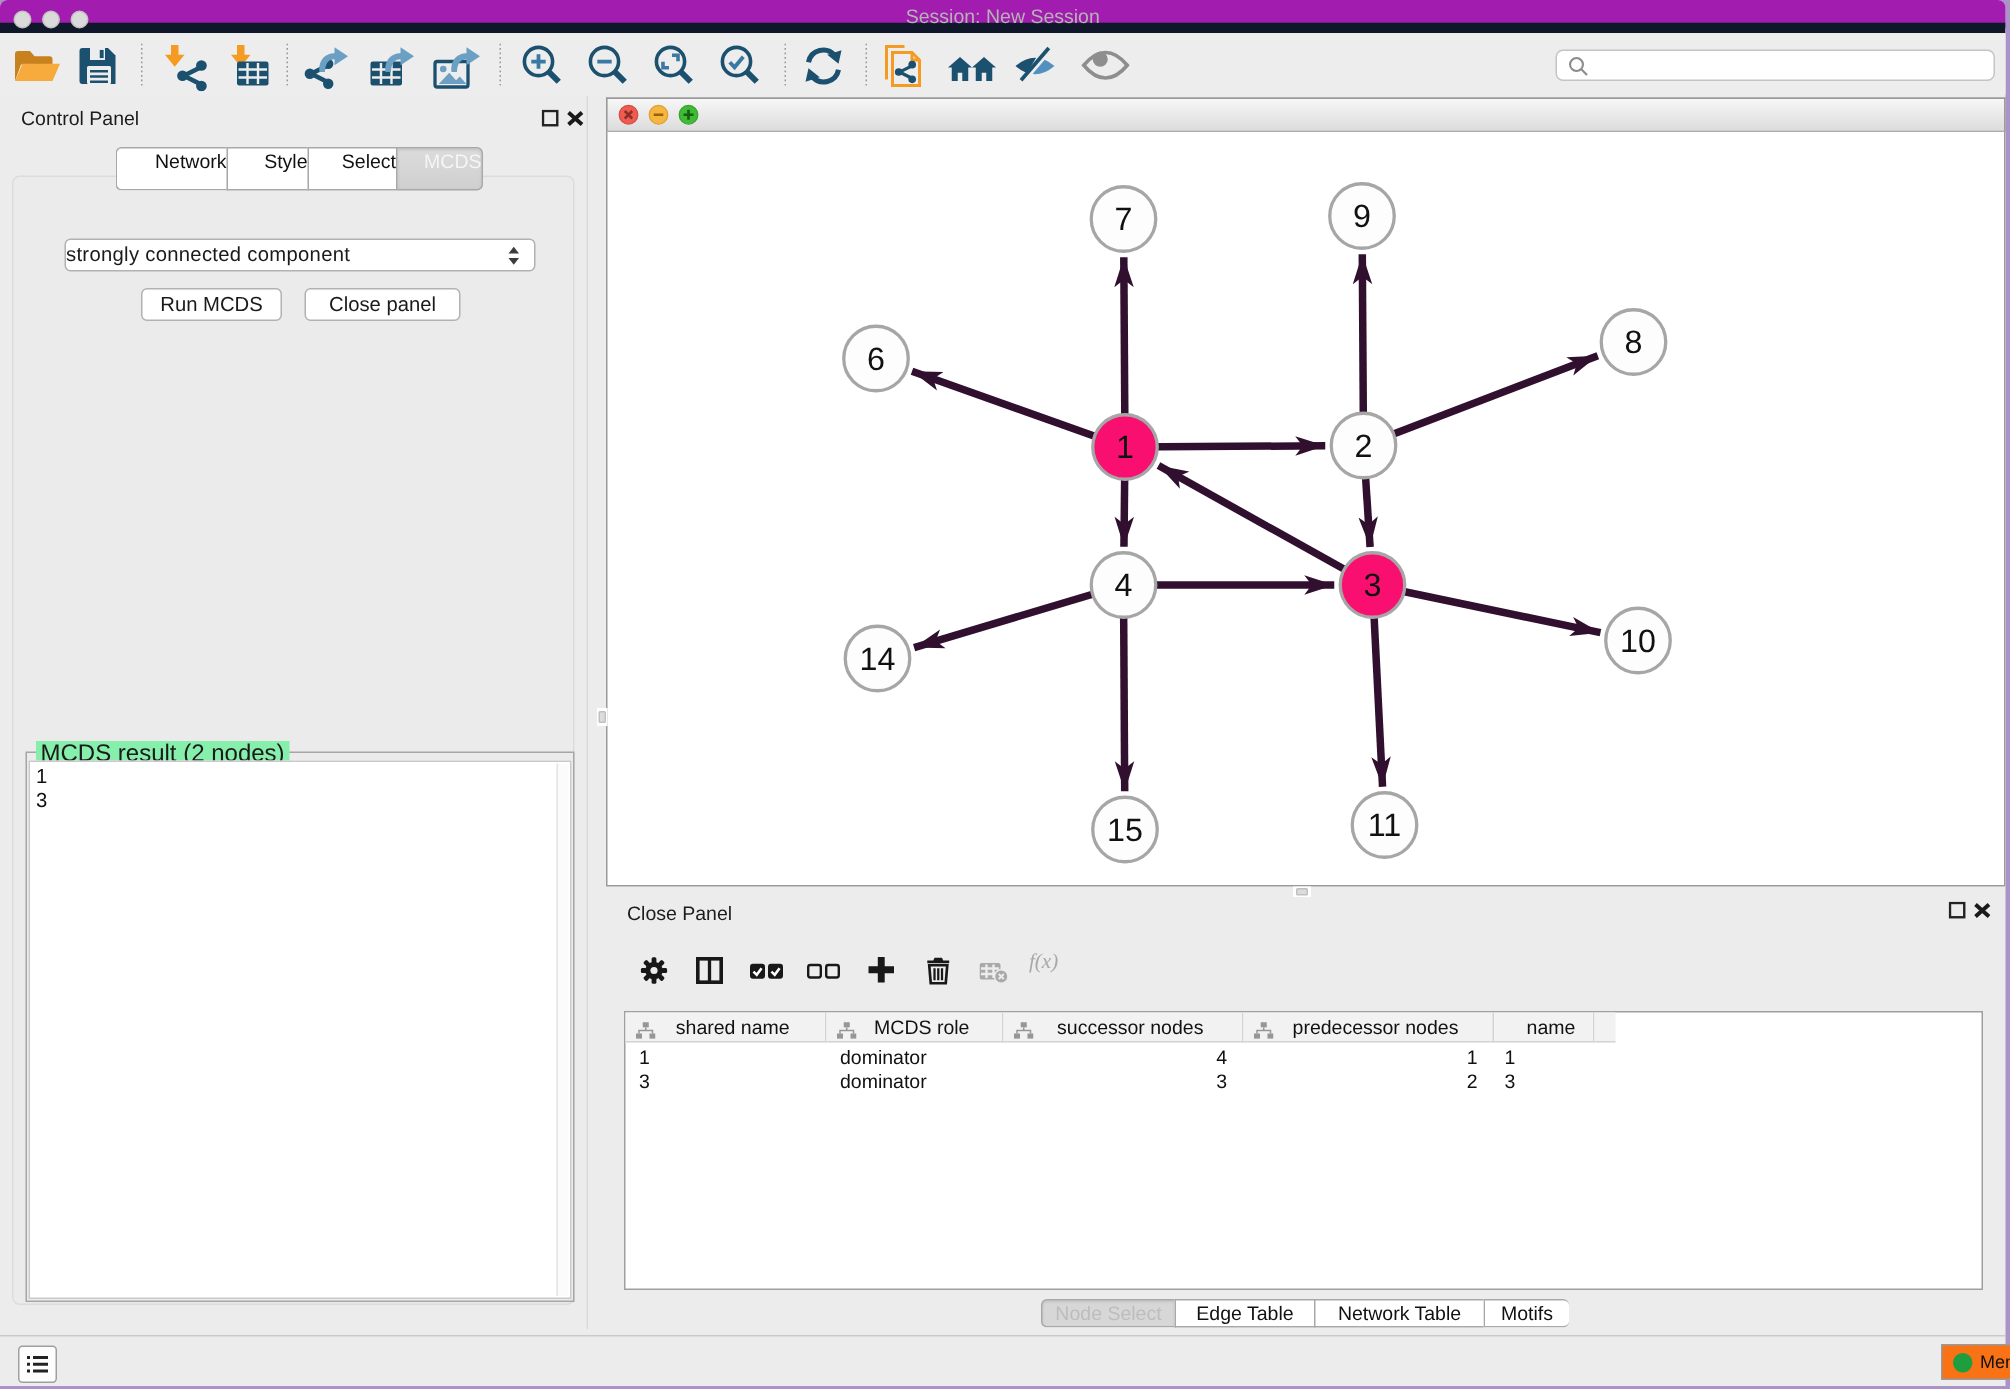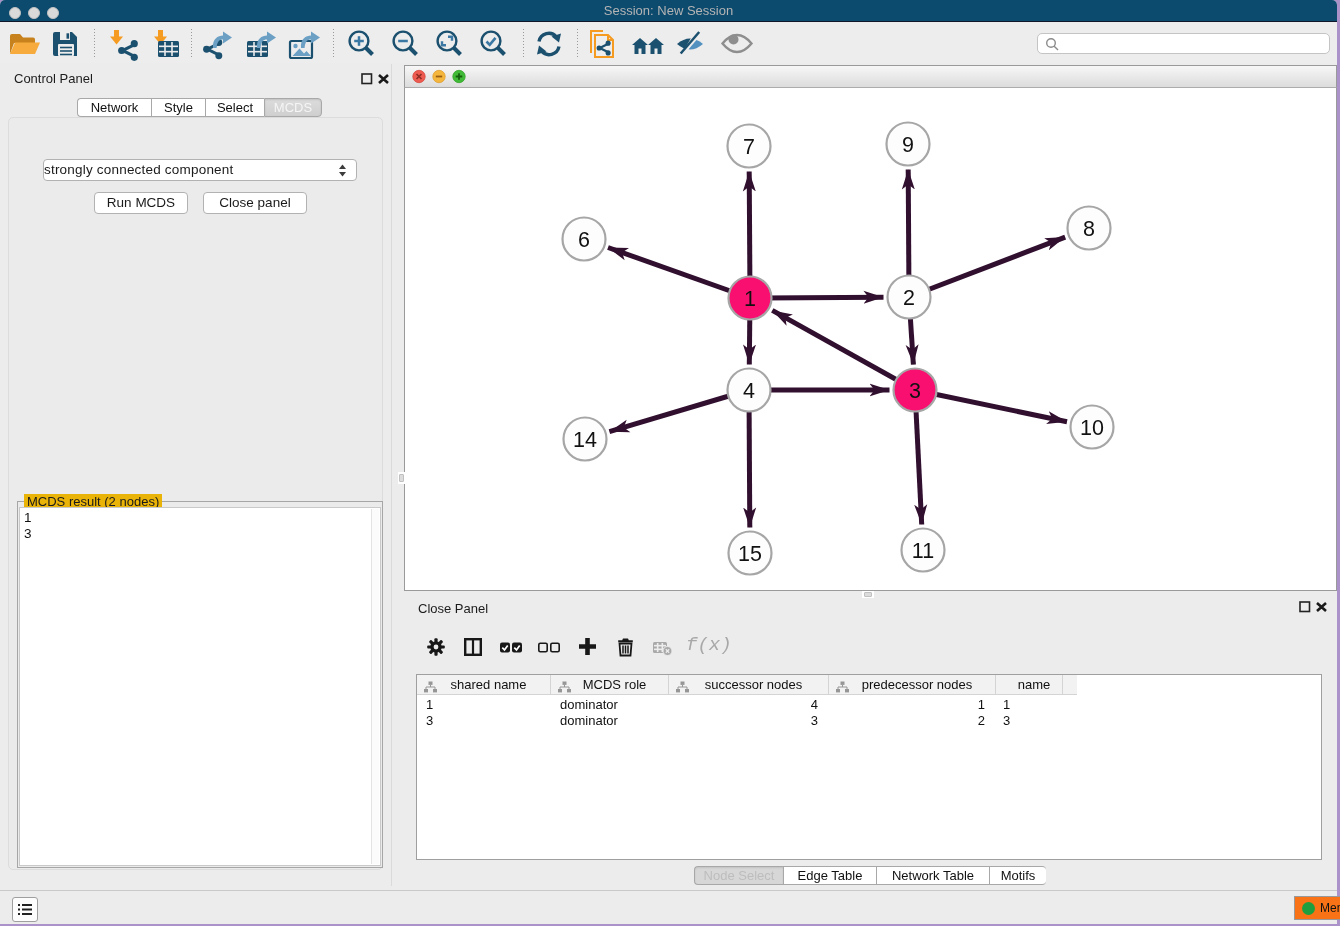--- a/index.html
+++ b/index.html
@@ -1,27 +1,27 @@
 <!DOCTYPE html>
 <html><head>
 <meta charset="utf-8">
 <style>
 *{margin:0;padding:0;box-sizing:border-box}
 html,body{width:1340px;height:926px;overflow:hidden;background:#ab93c9;font-family:"Liberation Sans",sans-serif}
 .abs{position:absolute}
 #win{position:absolute;left:0;top:2;width:1337px;height:924px;background:#ececec;border-radius:5px 5px 0 0}
-#titlebar{position:absolute;left:0;top:0;width:1337px;height:22px;background:#0c4a6e;border-radius:5px 5px 0 0;border-bottom:1px solid #0f172a}
+#titlebar{position:absolute;left:0;top:0;width:1337px;height:22px;background:#a21caf;border-radius:5px 5px 0 0;border-bottom:7px solid #0f172a}
 .tl{position:absolute;top:7px;width:12px;height:12px;border-radius:50%;background:#dadada;border:1px solid #c2c2c2}
 #title{position:absolute;left:0;top:0;width:100%;text-align:center;line-height:21px;font-size:13px;color:#b4b4b4}
 #toolbar{position:absolute;left:0;top:23px;width:1337px;height:40px;background:#ededed}
 .sep{position:absolute;top:6px;height:28px;width:1px;background-image:linear-gradient(#9a9a9a 33%,rgba(0,0,0,0) 0%);background-size:1px 3px}
 .ticon{position:absolute;top:4px;width:36px;height:34px}
 #search{position:absolute;left:1037px;top:10px;width:293px;height:21px;background:#fff;border:1px solid #c4c4c4;border-radius:5px}
 
-.tab{position:absolute;top:98px;height:19px;background:#fff;border:1px solid #a8a8a8;border-right:none;font-size:13px;line-height:18px;text-align:center;color:#111}
+.tab{position:absolute;top:98px;height:29px;background:#fff;border:1px solid #a8a8a8;border-right:none;font-size:13px;line-height:18px;text-align:right;color:#111}
 .tab:last-of-type{border-right:1px solid #a8a8a8}
 .tabsel{background:linear-gradient(#dcdcdc,#cfcfcf);color:#f5f5f5;border:1px solid #a8a8a8;box-shadow:inset 0 1px 2px rgba(0,0,0,0.12)}
 .btn{position:absolute;top:192px;height:22px;background:#fff;border:1px solid #b2b2b2;border-radius:4px;font-size:13.5px;line-height:20px;text-align:center;color:#1a1a1a}
 .hc{position:absolute;top:675px;height:20px;background:#f2f2f2;border-right:1px solid #d4d4d4;border-bottom:1px solid #d4d4d4;font-size:13px;line-height:20px;color:#111}
 .btab{position:absolute;top:866px;height:19px;background:#fff;border:1px solid #a8a8a8;border-right:none;font-size:13px;line-height:18px;text-align:center;color:#111}
 .btab:last-of-type{border-right:1px solid #a8a8a8}
 .tabsel2{background:#d7d7d7;color:#bdbdbd;box-shadow:inset 0 1px 2px rgba(0,0,0,0.1)}
 
 </style>
 </head>
@@ -213,21 +213,21 @@
 <div class="tab tabsel" style="left:264px;width:58px;border-radius:0 4px 4px 0">MCDS</div>
 <div class="abs" style="left:43px;top:159px;width:314px;height:22px;background:#fff;border:1px solid #b2b2b2;border-radius:4px;font-size:13.5px;line-height:20px;color:#1a1a1a;padding-left:0;letter-spacing:0.2px">strongly connected component
   <svg class="abs" style="right:9px;top:4px" width="9" height="13" viewBox="0 0 9 13">
         <path d="M4.5,0.5 L8,5 H1 z" fill="#3c3c3c"></path>
         <path d="M4.5,12.5 L1,8 h7 z" fill="#3c3c3c"></path>
       </svg>
 </div>
 <div class="btn" style="left:94px;width:94px">Run MCDS</div>
 <div class="btn" style="left:203px;width:104px">Close panel</div>
 <div class="abs" style="left:17px;top:501px;width:366px;height:367px;border:1px solid #a6a6a6"></div>
-<div class="abs" style="left:24px;top:494px;background:#eab308;padding:0 3px;font-size:13px;color:#1a1a1a">MCDS result (2 nodes)</div>
+<div class="abs" style="left:24px;top:494px;background:#86efac;padding:0 3px;font-size:16px;color:#1a1a1a">MCDS result (2 nodes)</div>
 <div class="abs" style="left:19px;top:507px;width:362px;height:359px;background:#fff;border:1px solid #c9c9c9">
   <div class="abs" style="right:1px;top:1px;bottom:1px;width:8px;background:#fbfbfb;border-left:1px solid #e3e3e3"></div>
   <div class="abs" style="left:4px;top:2px;font-size:13.5px;line-height:16px;color:#111">1<br>3</div>
 </div>
 
 <div class="abs" style="left:404px;top:65px;width:933px;height:526px;background:#fff;border:1px solid #9a9a9a"></div>
 <div class="abs" style="left:404px;top:65px;width:933px;height:23px;background:linear-gradient(#f7f7f7,#dcdcdc);border:1px solid #9a9a9a;border-bottom:1px solid #acacac"></div>
 <svg class="abs" style="left:412px;top:69px" width="55" height="15" viewBox="0 0 55 15">
  <circle cx="7" cy="7.5" r="6.2" fill="#ee5b50" stroke="#d44b41" stroke-width="0.8"></circle>
  <path d="M4.5,5 l5,5 M9.5,5 l-5,5" stroke="#8f2e26" stroke-width="1.7"></path>
@@ -344,21 +344,21 @@
         <g stroke="#ededed" stroke-width="1.6">
           <line x1="1" y1="3.6666666666666665" x2="13" y2="3.6666666666666665"></line>
           <line x1="1" y1="7.333333333333333" x2="13" y2="7.333333333333333"></line>
           <line x1="4.666666666666667" y1="1" x2="4.666666666666667" y2="10"></line>
           <line x1="9.333333333333334" y1="1" x2="9.333333333333334" y2="10"></line>
         </g>
       </g>
       <circle cx="14.5" cy="12" r="4.5" fill="#a9a9a9" stroke="#ececec" stroke-width="1"></circle>
       <path d="M12.8,10.3 l3.4,3.4 M16.2,10.3 l-3.4,3.4" stroke="#ececec" stroke-width="1.3"></path>
     </svg>
-<div class="abs" style="left:686px;top:634px;font-size:19px;font-style:italic;color:#a8a8a8;font-family:Liberation Mono, monospace">f(x)</div>
+<div class="abs" style="left:686px;top:634px;font-size:14px;font-style:italic;color:#a8a8a8;font-family:Liberation Serif, serif">f(x)</div>
 <div class="abs" style="left:416px;top:674px;width:906px;height:186px;background:#fff;border:1px solid #9f9f9f"></div>
 <div class="hc" style="left:417px;width:134px">
       <span style="position:absolute;left:7px;top:4px"><svg width="13" height="12" viewBox="0 0 13 12">
           <g fill="#969696">
             <rect x="4.5" y="0.5" width="4" height="3.4"></rect>
             <rect x="0" y="8" width="4" height="3.4"></rect>
             <rect x="9" y="8" width="4" height="3.4"></rect>
           </g>
           <g stroke="#969696" fill="none" stroke-width="1">
             <path d="M2,8 V6 h9 V8"></path>

